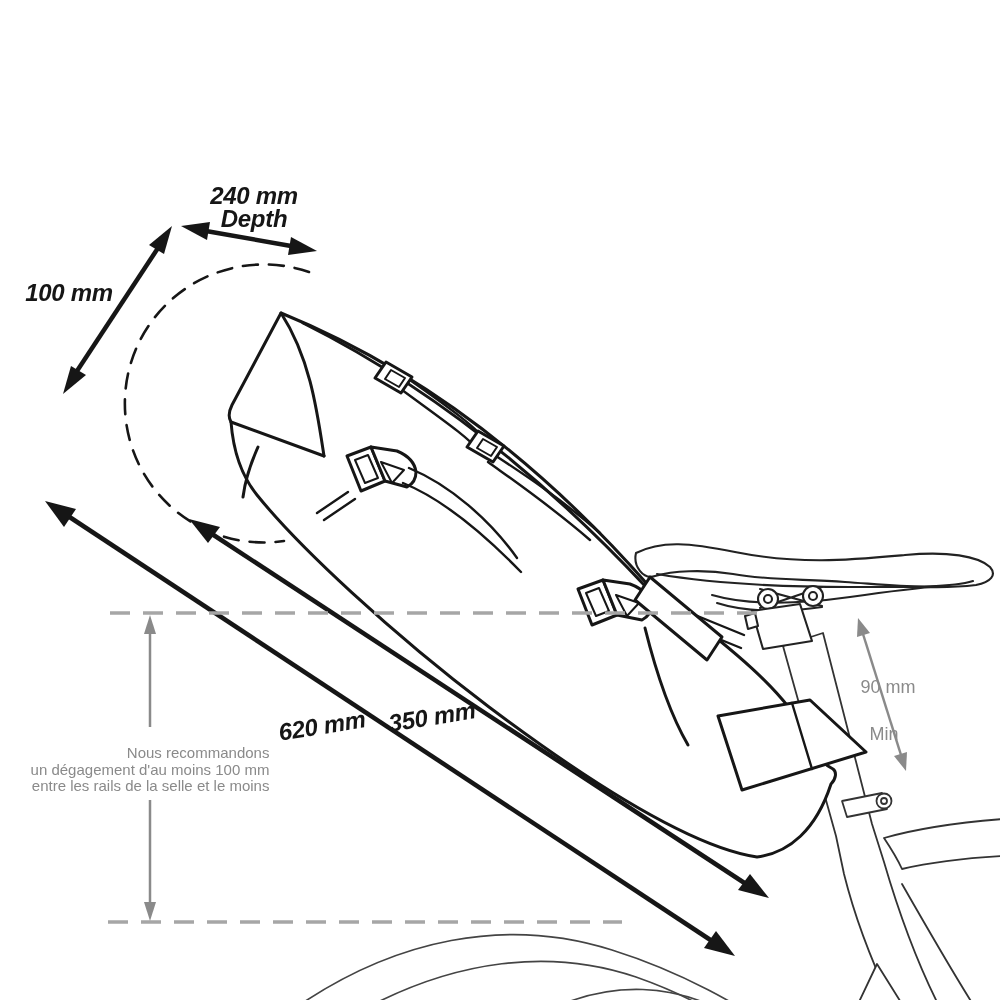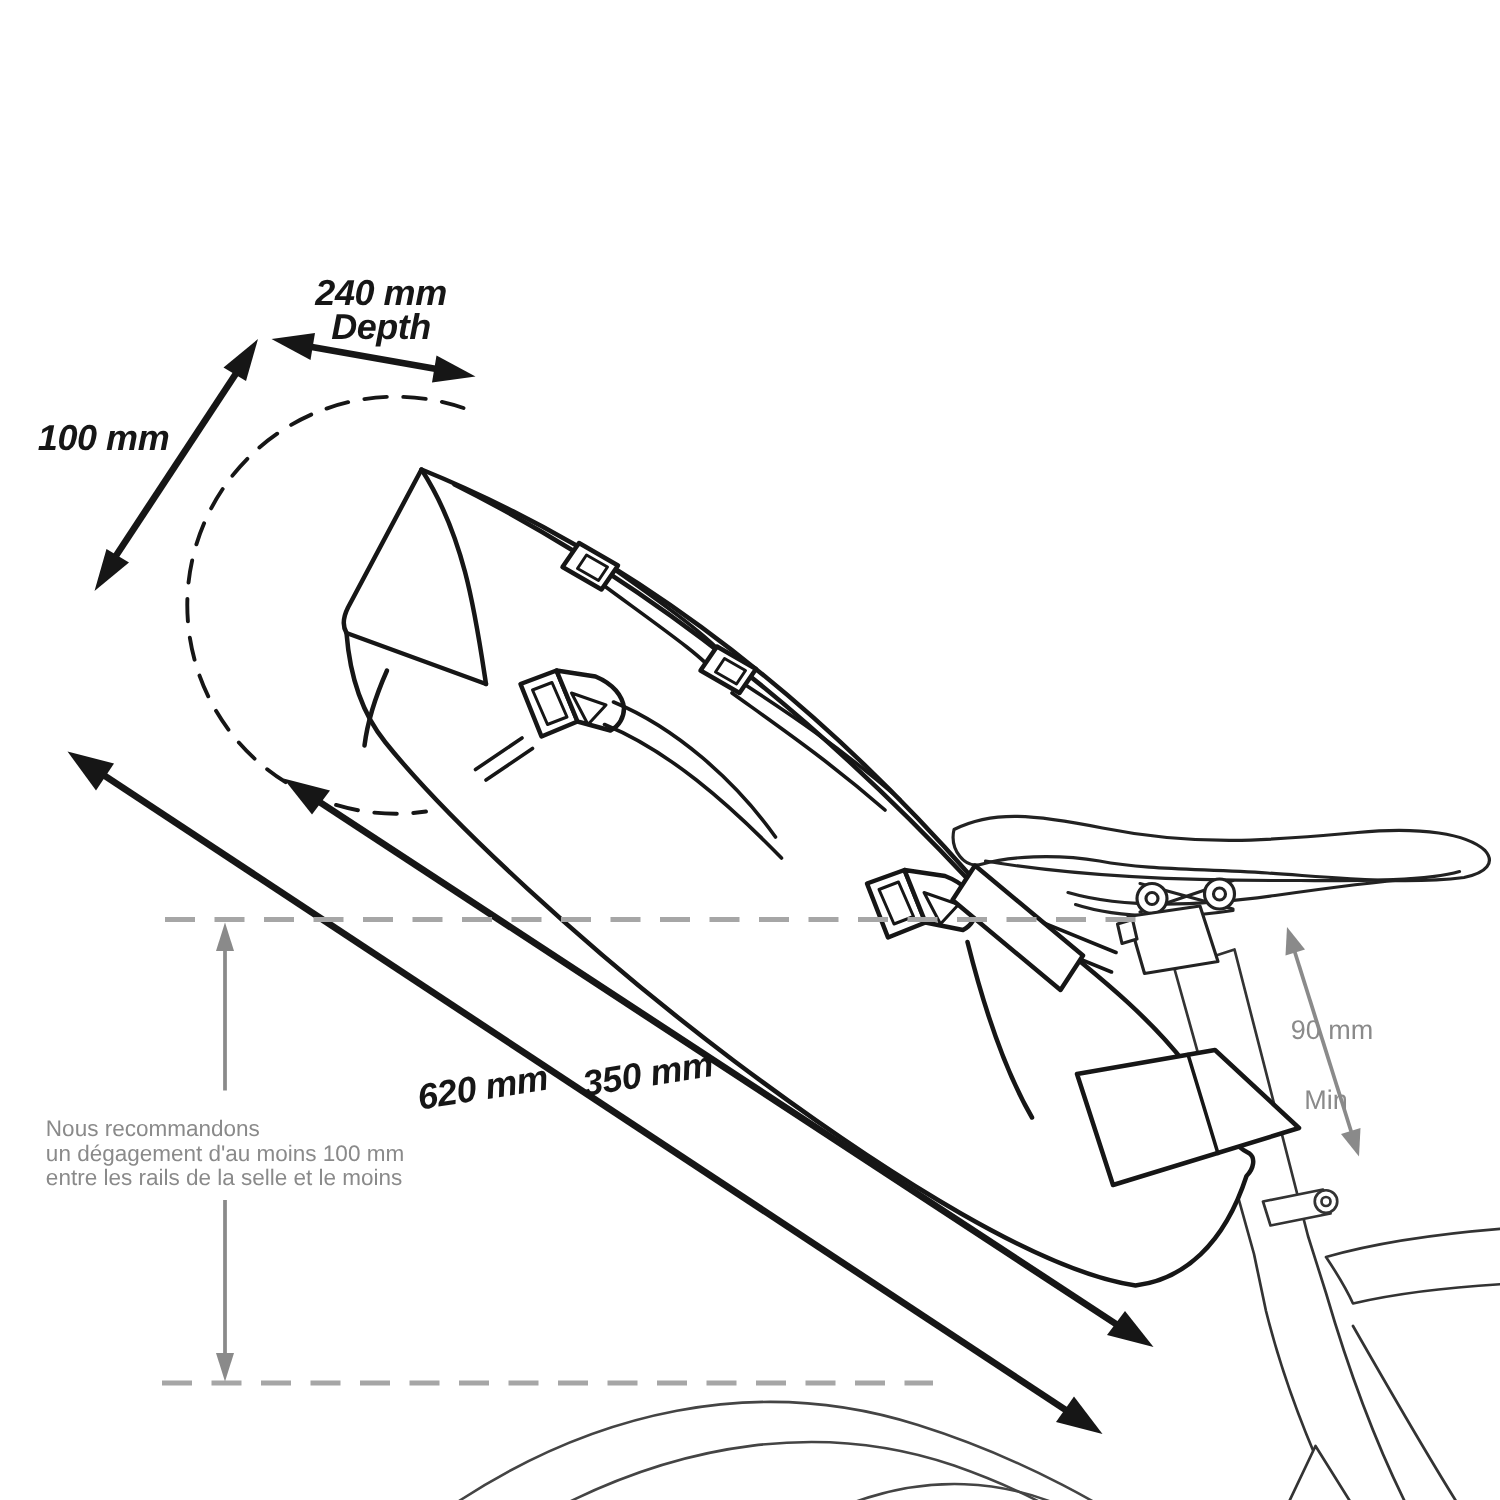--- a/index.html
+++ b/index.html
@@ -29,21 +29,21 @@
   }
   .lbl.caption{font-size:24px;}
   .lbl.rot{transform:translate(-50%,-50%) rotate(-9deg);}
   .glbl{
     position:absolute;transform:translate(-50%,-50%);white-space:nowrap;
     font-weight:400;font-style:normal;color:var(--muted,#8a8a8a);
     font-size:18px;
   }
   .note{
     position:absolute;left:150px;top:745px;transform:translateX(-50%);
-    text-align:left;color:var(--muted,#8a8a8a);font-size:15px;line-height:16.5px;
+    text-align:right;color:var(--muted,#8a8a8a);font-size:15px;line-height:16.5px;
     white-space:nowrap;
   }
 </style>
 </head>
 <body>
 
 <div class="stage">
   <svg width="1000" height="1000" viewBox="0 0 1000 1000">
 
     <g>

